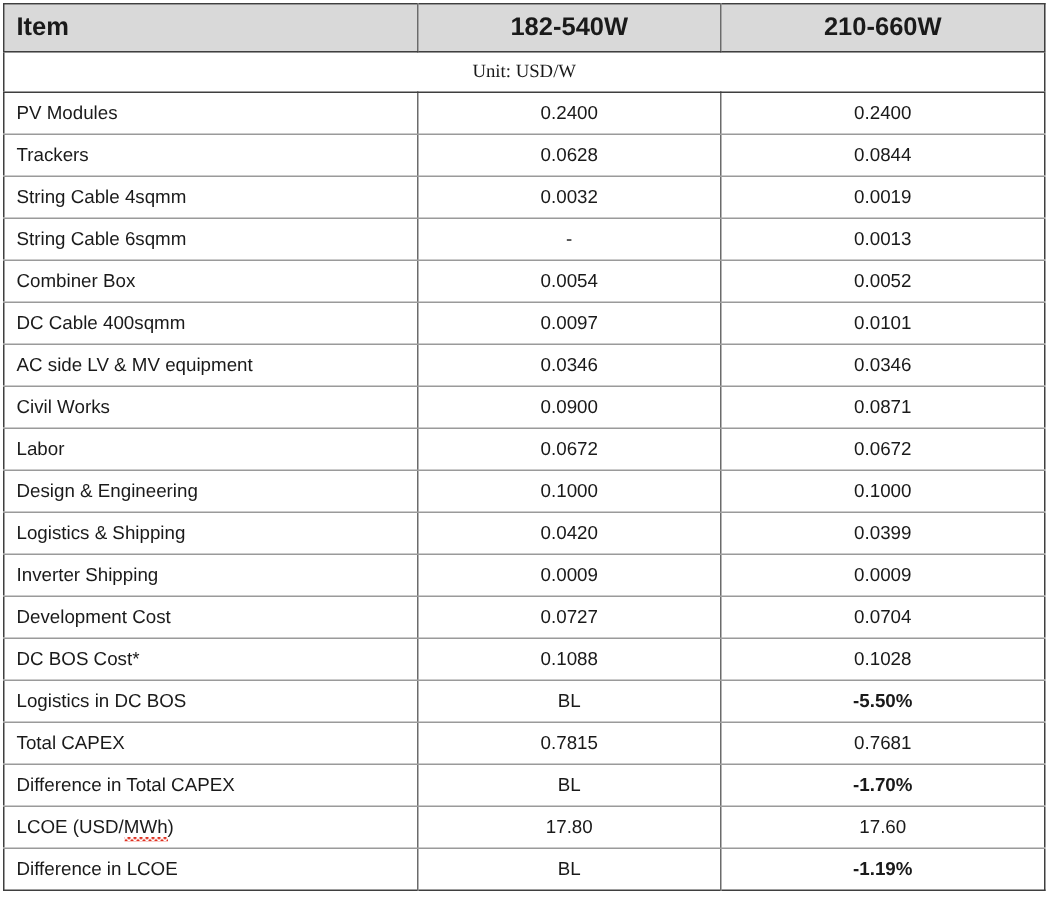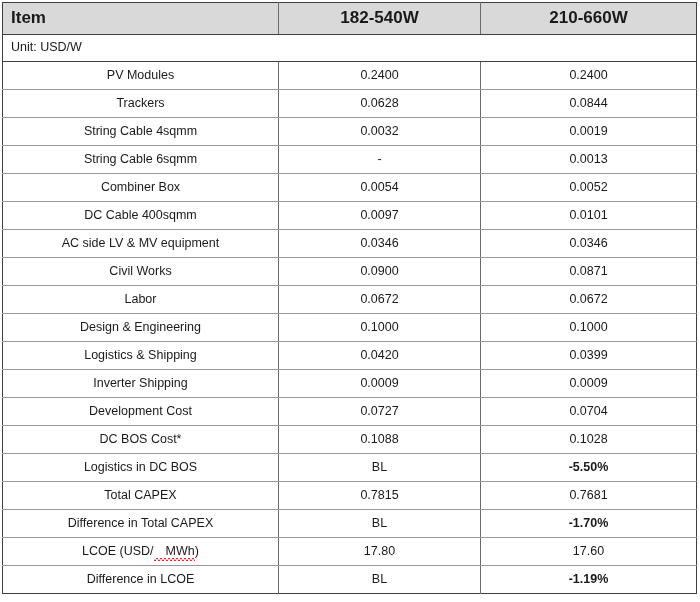--- a/index.html
+++ b/index.html
@@ -57,36 +57,36 @@
     font-weight: bold;
     border-bottom: 1.4px solid #3f3f3f;
     height: 31px;
     font-size: 17px;
   }
   th.head-item { text-align: left; }
   th.head-val  { text-align: center; }
 
   
   tr.unit-row td {
-    text-align: left;
+    text-align: center;
     border-right: none;
     border-bottom: 1.2px solid #3f3f3f;
     height: 26px;
-  }
-
-  
-  td.item-cell { text-align: center; }
+    font-family: Liberation Serif, serif;
+  }
+
+  
+  td.item-cell { text-align: left; }
   td.val-cell  { text-align: center; }
   td.val-cell.is-bold { font-weight: bold; }
 
   
   .spell {
     position: relative;
     white-space: nowrap;
-    padding-left: 12px;
   }
   .spell::after {
     content: "";
     position: absolute;
     left: 0;
     right: 0;
     bottom: -3px;
     height: 3px;
     background-image:
       radial-gradient(circle at 1px 2.4px, #e03020 0.85px, transparent 1.1px),

